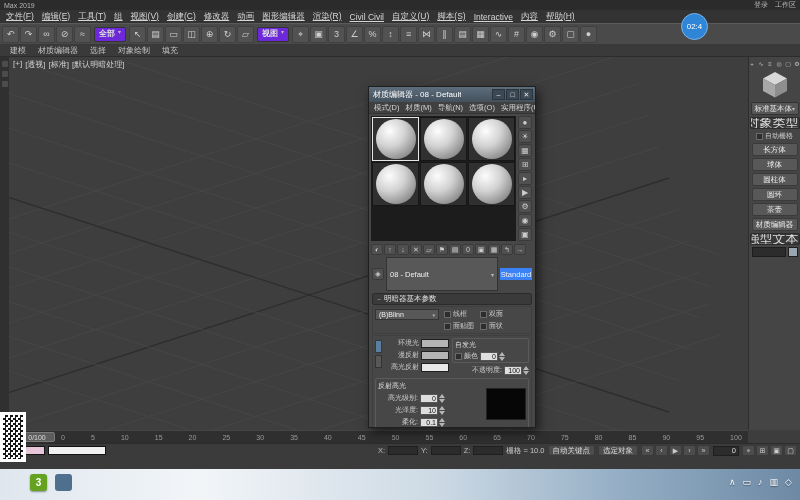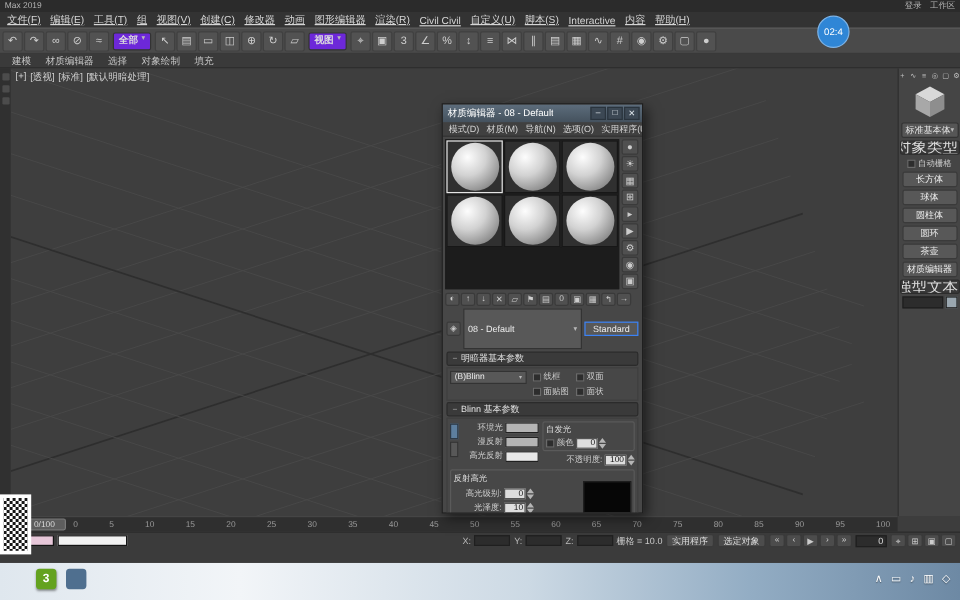--- a/index.html
+++ b/index.html
@@ -116,21 +116,21 @@
     font-size:8px;display:flex;align-items:center;justify-content:center;}
   .me-hbar{display:flex;gap:1px;padding:1px 2px;flex:0 0 auto;}
   .me-hico{width:12px;height:11px;background:#505050;border:1px solid #3a3a3a;border-radius:2px;color:#ccc;
     font-size:7px;display:flex;align-items:center;justify-content:center;}
   .me-name-row{display:flex;align-items:center;gap:2px;padding:1px 3px;flex:0 0 auto;}
   .dropper{width:12px;height:12px;background:#505050;border:1px solid #3a3a3a;border-radius:2px;color:#ccc;
     font-size:7px;display:flex;align-items:center;justify-content:center;}
   .me-dd{flex:1;height:12px;background:#585858;border:1px solid #333;font-size:7.5px;color:#eee;
     display:flex;align-items:center;padding:16px 3px;white-space:nowrap;overflow:hidden;}
   .me-dd::after{content:"▾";font-size:6px;color:#b9b9b9;margin-left:auto;}
-  .me-type{width:45px;height:12px;background:#585858;border:1px solid #3b82f6;font-size:7.5px;color:#eee;
+  .me-type{width:32px;height:12px;background:#585858;border:6px solid #3b82f6;font-size:7.5px;color:#eee;
     display:flex;align-items:center;justify-content:center;white-space:nowrap;}
   .me-rollouts{flex:1;overflow:hidden;padding:1px 3px 3px;display:flex;flex-direction:column;gap:1px;}
   .ro-head{height:12px;background:#3a3a3a;border:1px solid #2b2b2b;border-radius:2px;display:flex;align-items:center;
     gap:3px;padding-left:4px;font-size:7.5px;color:#e2e2e2;flex:0 0 auto;white-space:nowrap;overflow:hidden;}
   .ro-head.open::before{content:"−";font-size:7px;color:#aaa;}
   .ro-head.closed::before{content:"+";font-size:7px;color:#aaa;}
   .ro-body{background:#474747;border:1px solid #3f3f3f;padding:2px;font-size:7px;color:#ccc;flex:0 0 auto;}
   .shader-body{display:flex;gap:5px;align-items:flex-start;}
   .blinn-dd{width:64px;height:11px;background:#585858;border:1px solid #333;font-size:7px;color:#eee;
     display:flex;align-items:center;padding:0 3px;white-space:nowrap;}
@@ -433,23 +433,20 @@
                 <span>面贴图</span>
               </span>
               <span class="cb-row">
                 <span class="cb"></span>
                 <span>面状</span>
               </span>
             </span>
         </div>
       </div>
 
-      <div class="ro-head open">
-        <span>Blinn 基本参数</span>
-      </div>
       <div class="ro-body">
         <div class="blinn-top">
           <span class="lock-col">
             <span class="lock"></span>
             <span class="lock gray"></span>
           </span>
           <span class="bl-rows">
             <span class="bl-row">
               <span class="bl-label">环境光</span>
               <span class="swatch"></span>
@@ -570,21 +567,21 @@
       <span class="listener-pink"></span>
       <span class="listener-white"></span>
       <span class="flex1"></span>
       <span class="coord-label">X:</span>
       <span class="coord-field"></span>
       <span class="coord-label">Y:</span>
       <span class="coord-field"></span>
       <span class="coord-label">Z:</span>
       <span class="coord-field"></span>
       <span class="grid-text">栅格 = 10.0</span>
-      <span class="sbtn">实用程序</span>
+      <span class="sbtn">自动关键点</span>
       <span class="sbtn">选定对象</span>
       <span class="pb-group">
 
       <span class="pb-ico">«</span>
           <span class="pb-ico">‹</span>
           <span class="pb-ico">▶</span>
           <span class="pb-ico">›</span>
           <span class="pb-ico">»</span>
         </span>
       <span class="frame-field">0</span>

